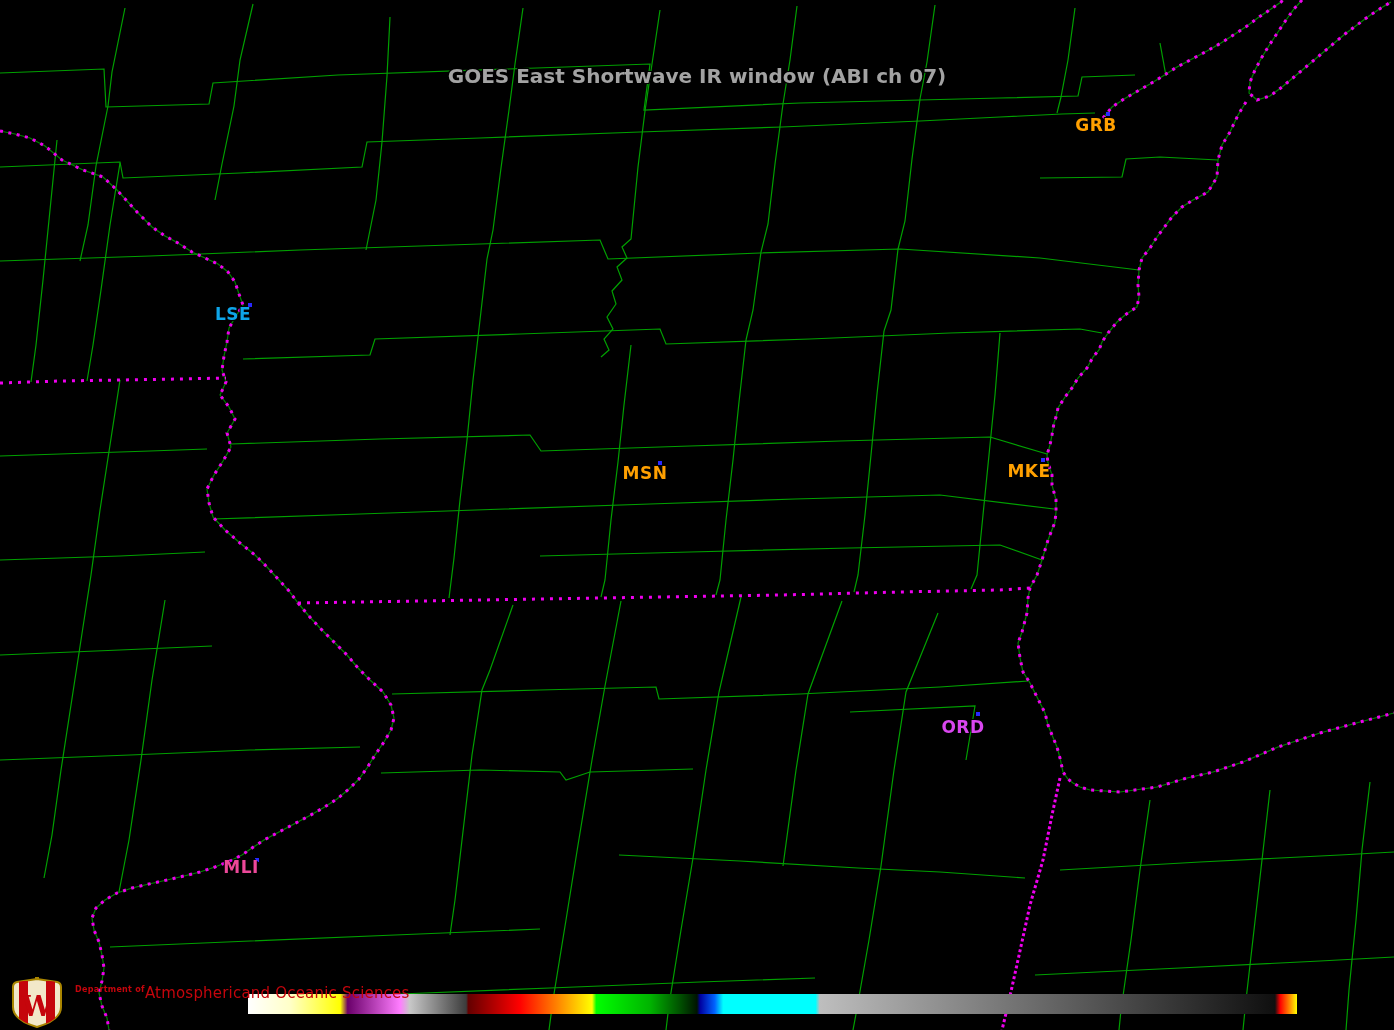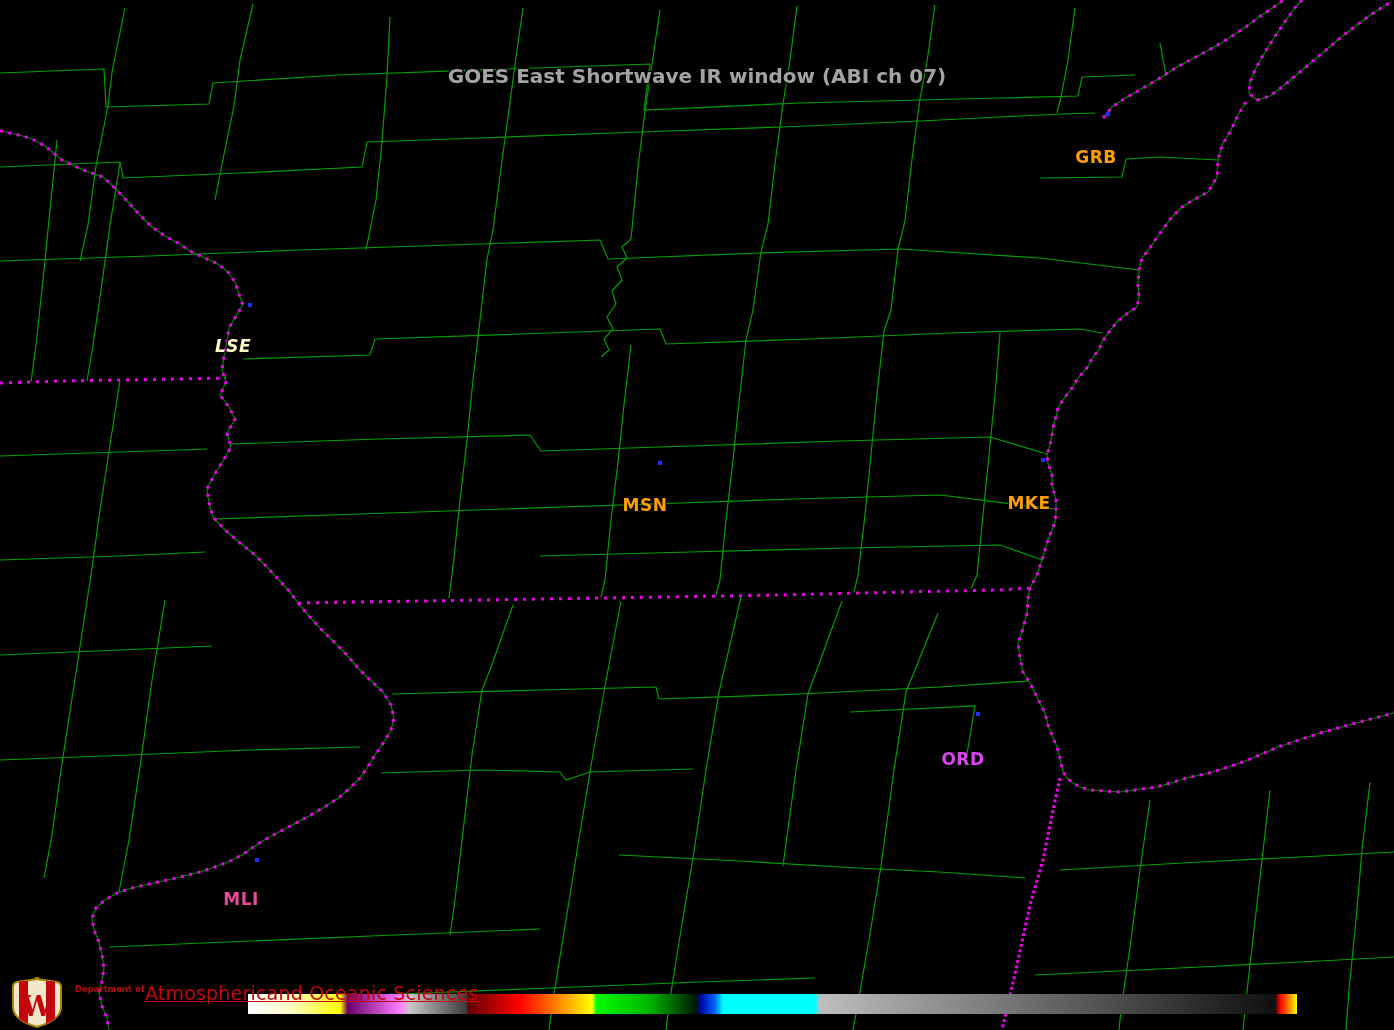--- a/index.html
+++ b/index.html
@@ -5,27 +5,27 @@
   html,body{margin:0;padding:0;background:#000;}
   .stage{position:relative;width:1394px;height:1030px;background:#000;overflow:hidden;
          font-family:"DejaVu Sans","Liberation Sans",sans-serif;}
   #map-svg{position:absolute;left:0;top:0;}
   .title-block{position:absolute;top:19px;left:0;width:100%;text-align:center;
                color:#ffff00;font-weight:bold;font-size:20px;line-height:23px;
                text-shadow:1px 1px 0 #000,-1px -1px 0 #000,1px -1px 0 #000,-1px 1px 0 #000;
                white-space:pre;}
   .station-label{position:absolute;transform:translate(-50%,-50%);color:#ffa000;
                  font-weight:bold;font-size:17px;letter-spacing:0.5px;
-                 text-shadow:1px 1px 0 #000,-1px -1px 0 #000;margin-top:32px;}
+                 text-shadow:1px 1px 0 #000,-1px -1px 0 #000;}
   .station-dot{position:absolute;width:4px;height:4px;transform:translate(-50%,-50%);}
   .colorbar{position:absolute;}
   .logo{position:absolute;left:8px;top:977px;display:flex;align-items:flex-start;gap:9px;}
   .logo-text{display:flex;flex-direction:row;padding-top:8px;}
   .logo-dept{font-size:8px;font-weight:bold;letter-spacing:0.3px;margin-bottom:2px;}
-  .logo-line{font-size:19px;line-height:17px;letter-spacing:0.2px;text-decoration:underline;}
+  .logo-line{font-size:15px;line-height:17px;letter-spacing:0.2px;}
 </style>
 </head>
 <body>
 
 <div class="stage">
 
   <svg id="map-svg" width="1394" height="1030" viewBox="0 0 1394 1030">
       <polyline points="0,131 15,134 30,138 45,146 62,160 83,170 103,177 117,190 137,212 152,227 165,236 178,243 192,252 205,258 218,264 228,272 235,282 239,294 243,305 236,316 229,328 227,342 224,356 222,370 226,382 220,395 229,407 235,419 227,433 231,447 223,461 214,475 207,489 209,503 213,517 225,530 240,543 255,555 267,567 278,579 289,591 298,603" fill="none" stroke="#008000" stroke-width="1.2"></polyline>
       <polyline points="298,603 308,615 320,628 333,641 347,655 358,668 370,680 383,692 391,705 394,718 391,730 384,742 375,755 367,768 359,779 349,789 337,799 323,808 309,816 294,824 279,832 264,840 252,848 242,855 230,861 215,867 200,872 184,876 167,880 149,884 132,888 117,893 105,900 96,908 92,918 94,930 99,942 102,955 104,968 102,981 99,993 102,1006 107,1018 109,1030" fill="none" stroke="#008000" stroke-width="1.2"></polyline>
       <polyline points="1103,118 1112,107 1124,99 1136,92 1150,84 1163,76 1177,67 1192,59 1207,51 1221,43 1235,34 1247,26 1259,17 1271,9 1281,2 1283,0" fill="none" stroke="#008000" stroke-width="1.2"></polyline>
@@ -88,21 +88,21 @@
     </svg>
 
   <div class="title-block" style="color: #a3a3a3;">
     <div>GOES East Shortwave IR window (ABI ch 07)</div>
   </div>
 
   <div id="stations">
       <div class="station-dot" style="left: 1108px; top: 114px; background: rgb(40, 40, 255);"></div>
       <div class="station-label" style="left: 1096px; top: 125px; color: rgb(255, 160, 0);">GRB</div>
       <div class="station-dot" style="left: 250px; top: 305px; background: rgb(40, 40, 255);"></div>
-      <div class="station-label" style="left: 233px; top: 314px; color: #fef9c3; font-style: italic;">LSE</div>
+      <div class="station-label" style="left: 233px; top: 314px; color: #0ea5e9;">LSE</div>
       <div class="station-dot" style="left: 660px; top: 463px; background: rgb(40, 40, 255);"></div>
       <div class="station-label" style="left: 645px; top: 473px; color: rgb(255, 160, 0);">MSN</div>
       <div class="station-dot" style="left: 1043px; top: 460px; background: rgb(40, 40, 255);"></div>
       <div class="station-label" style="left: 1029px; top: 471px; color: rgb(255, 160, 0);">MKE</div>
       <div class="station-dot" style="left: 978px; top: 714px; background: rgb(40, 40, 255);"></div>
       <div class="station-label" style="left: 963px; top: 727px; color: #d946ef;">ORD</div>
       <div class="station-dot" style="left: 257px; top: 860px; background: rgb(40, 40, 255);"></div>
       <div class="station-label" style="left: 241px; top: 867px; color: #ec4899;">MLI</div>
     </div>
 

